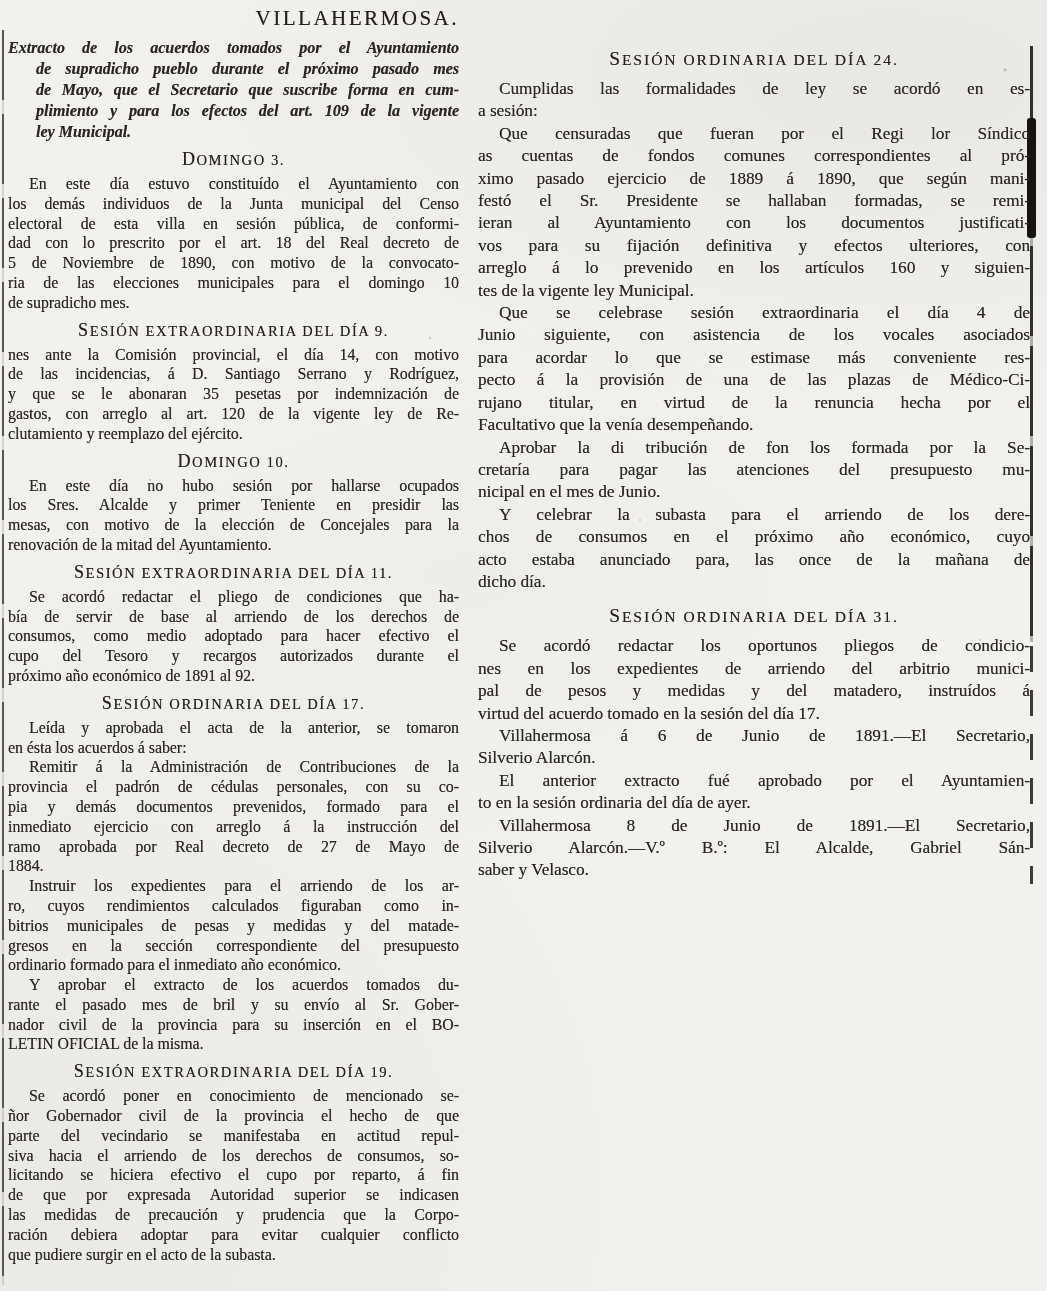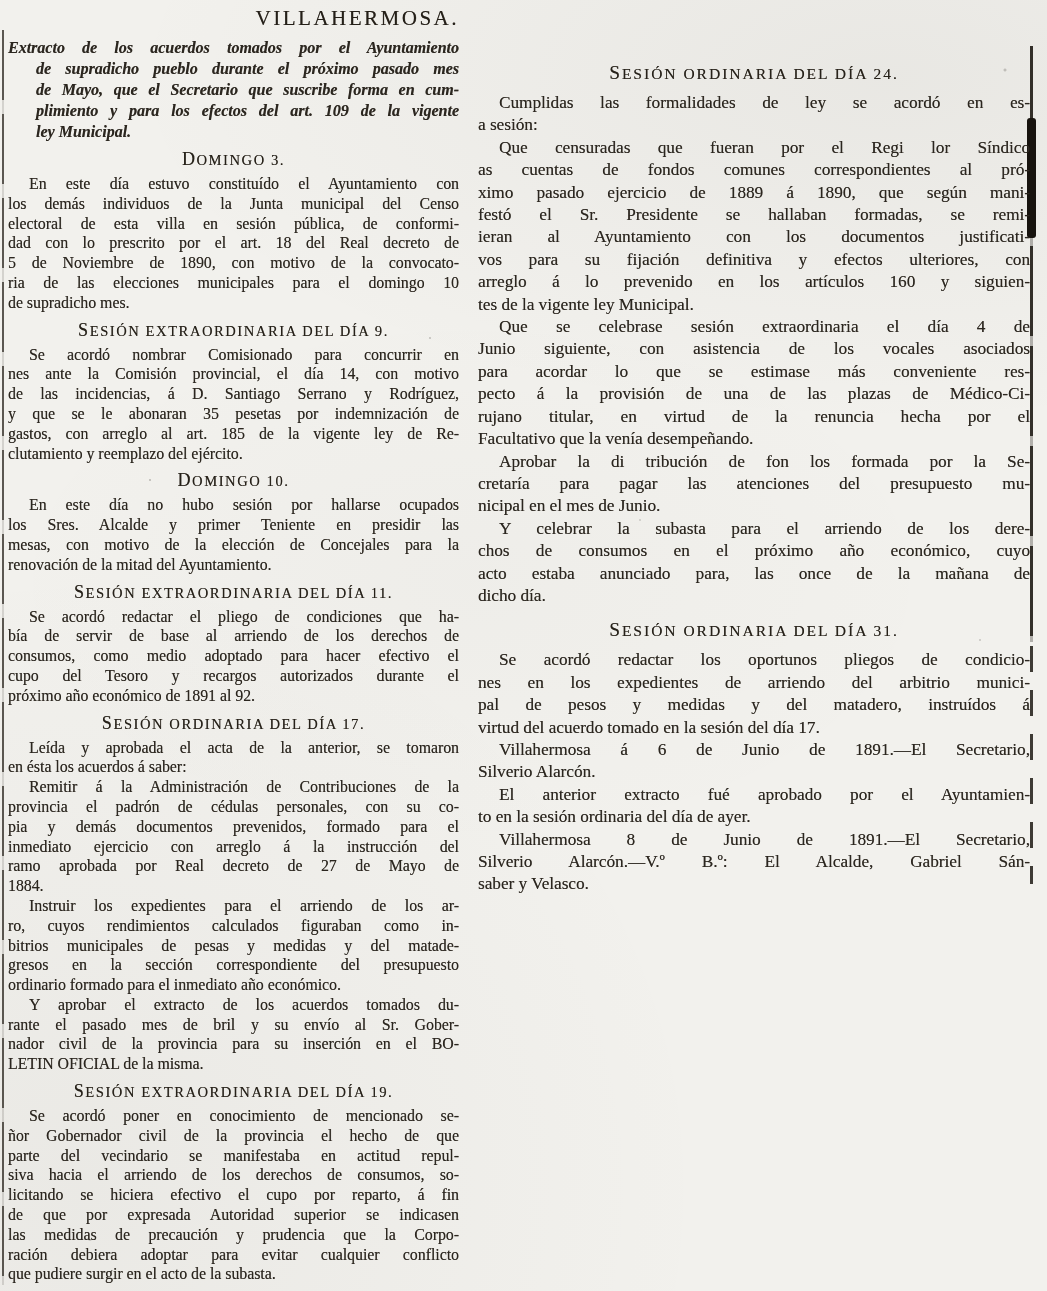--- a/index.html
+++ b/index.html
@@ -45,21 +45,21 @@
     background: #17130e; border-radius: 3px;
   }
   .rule-right-dash {
     left: 1030px; top: 646px; width: 3px; height: 238px;
     background: repeating-linear-gradient(180deg,
       rgba(30,26,20,0.85) 0px, rgba(30,26,20,0.85) 26px,
       transparent 26px, transparent 44px);
   }
   .col { position: absolute; }
   .col-left  { left: 8px;  top: 6px;  width: 451px; font-size: 15.8px; line-height: 19.8px; }
-  .col-right { left: 478px; top: 50px; width: 552px; font-size: 17.2px; line-height: 22.4px; }
+  .col-right { left: 478px; top: 36px; width: 552px; font-size: 17.2px; line-height: 22.4px; }
   .page-title {
     text-align: right; font-size: 21px; line-height: 24px;
     letter-spacing: 2.5px; margin-bottom: 7px; color: #241f18;
   }
   .intro {
     font-style: italic; font-weight: bold;
     font-size: 16px; line-height: 21px; margin-bottom: 3px;
   }
   .intro .line:not(.first) { padding-left: 28px; }
   .heading {
@@ -97,25 +97,24 @@
           <div class="line first">En este día estuvo constituído el Ayuntamiento con</div>
           <div class="line">los demás individuos de la Junta municipal del Censo</div>
           <div class="line">electoral de esta villa en sesión pública, de conformi-</div>
           <div class="line">dad con lo prescrito por el art. 18 del Real decreto de</div>
           <div class="line">5 de Noviembre de 1890, con motivo de la convocato-</div>
           <div class="line">ria de las elecciones municipales para el domingo 10</div>
           <div class="line last">de supradicho mes.</div>
         </div>
         <div class="heading">SESIÓN EXTRAORDINARIA DEL DÍA 9.</div>
         <div class="para">
-          <div class="line first">Se acordó nombrar Comisionado para concurrir en</div>
           <div class="line">nes ante la Comisión provincial, el día 14, con motivo</div>
           <div class="line">de las incidencias, á D. Santiago Serrano y Rodríguez,</div>
           <div class="line">y que se le abonaran 35 pesetas por indemnización de</div>
-          <div class="line">gastos, con arreglo al art. 185 de la vigente ley de Re-</div>
+          <div class="line">gastos, con arreglo al art. 120 de la vigente ley de Re-</div>
           <div class="line last">clutamiento y reemplazo del ejército.</div>
         </div>
         <div class="heading">DOMINGO 10.</div>
         <div class="para">
           <div class="line first">En este día no hubo sesión por hallarse ocupados</div>
           <div class="line">los Sres. Alcalde y primer Teniente en presidir las</div>
           <div class="line">mesas, con motivo de la elección de Concejales para la</div>
           <div class="line last">renovación de la mitad del Ayuntamiento.</div>
         </div>
         <div class="heading">SESIÓN EXTRAORDINARIA DEL DÍA 11.</div>

